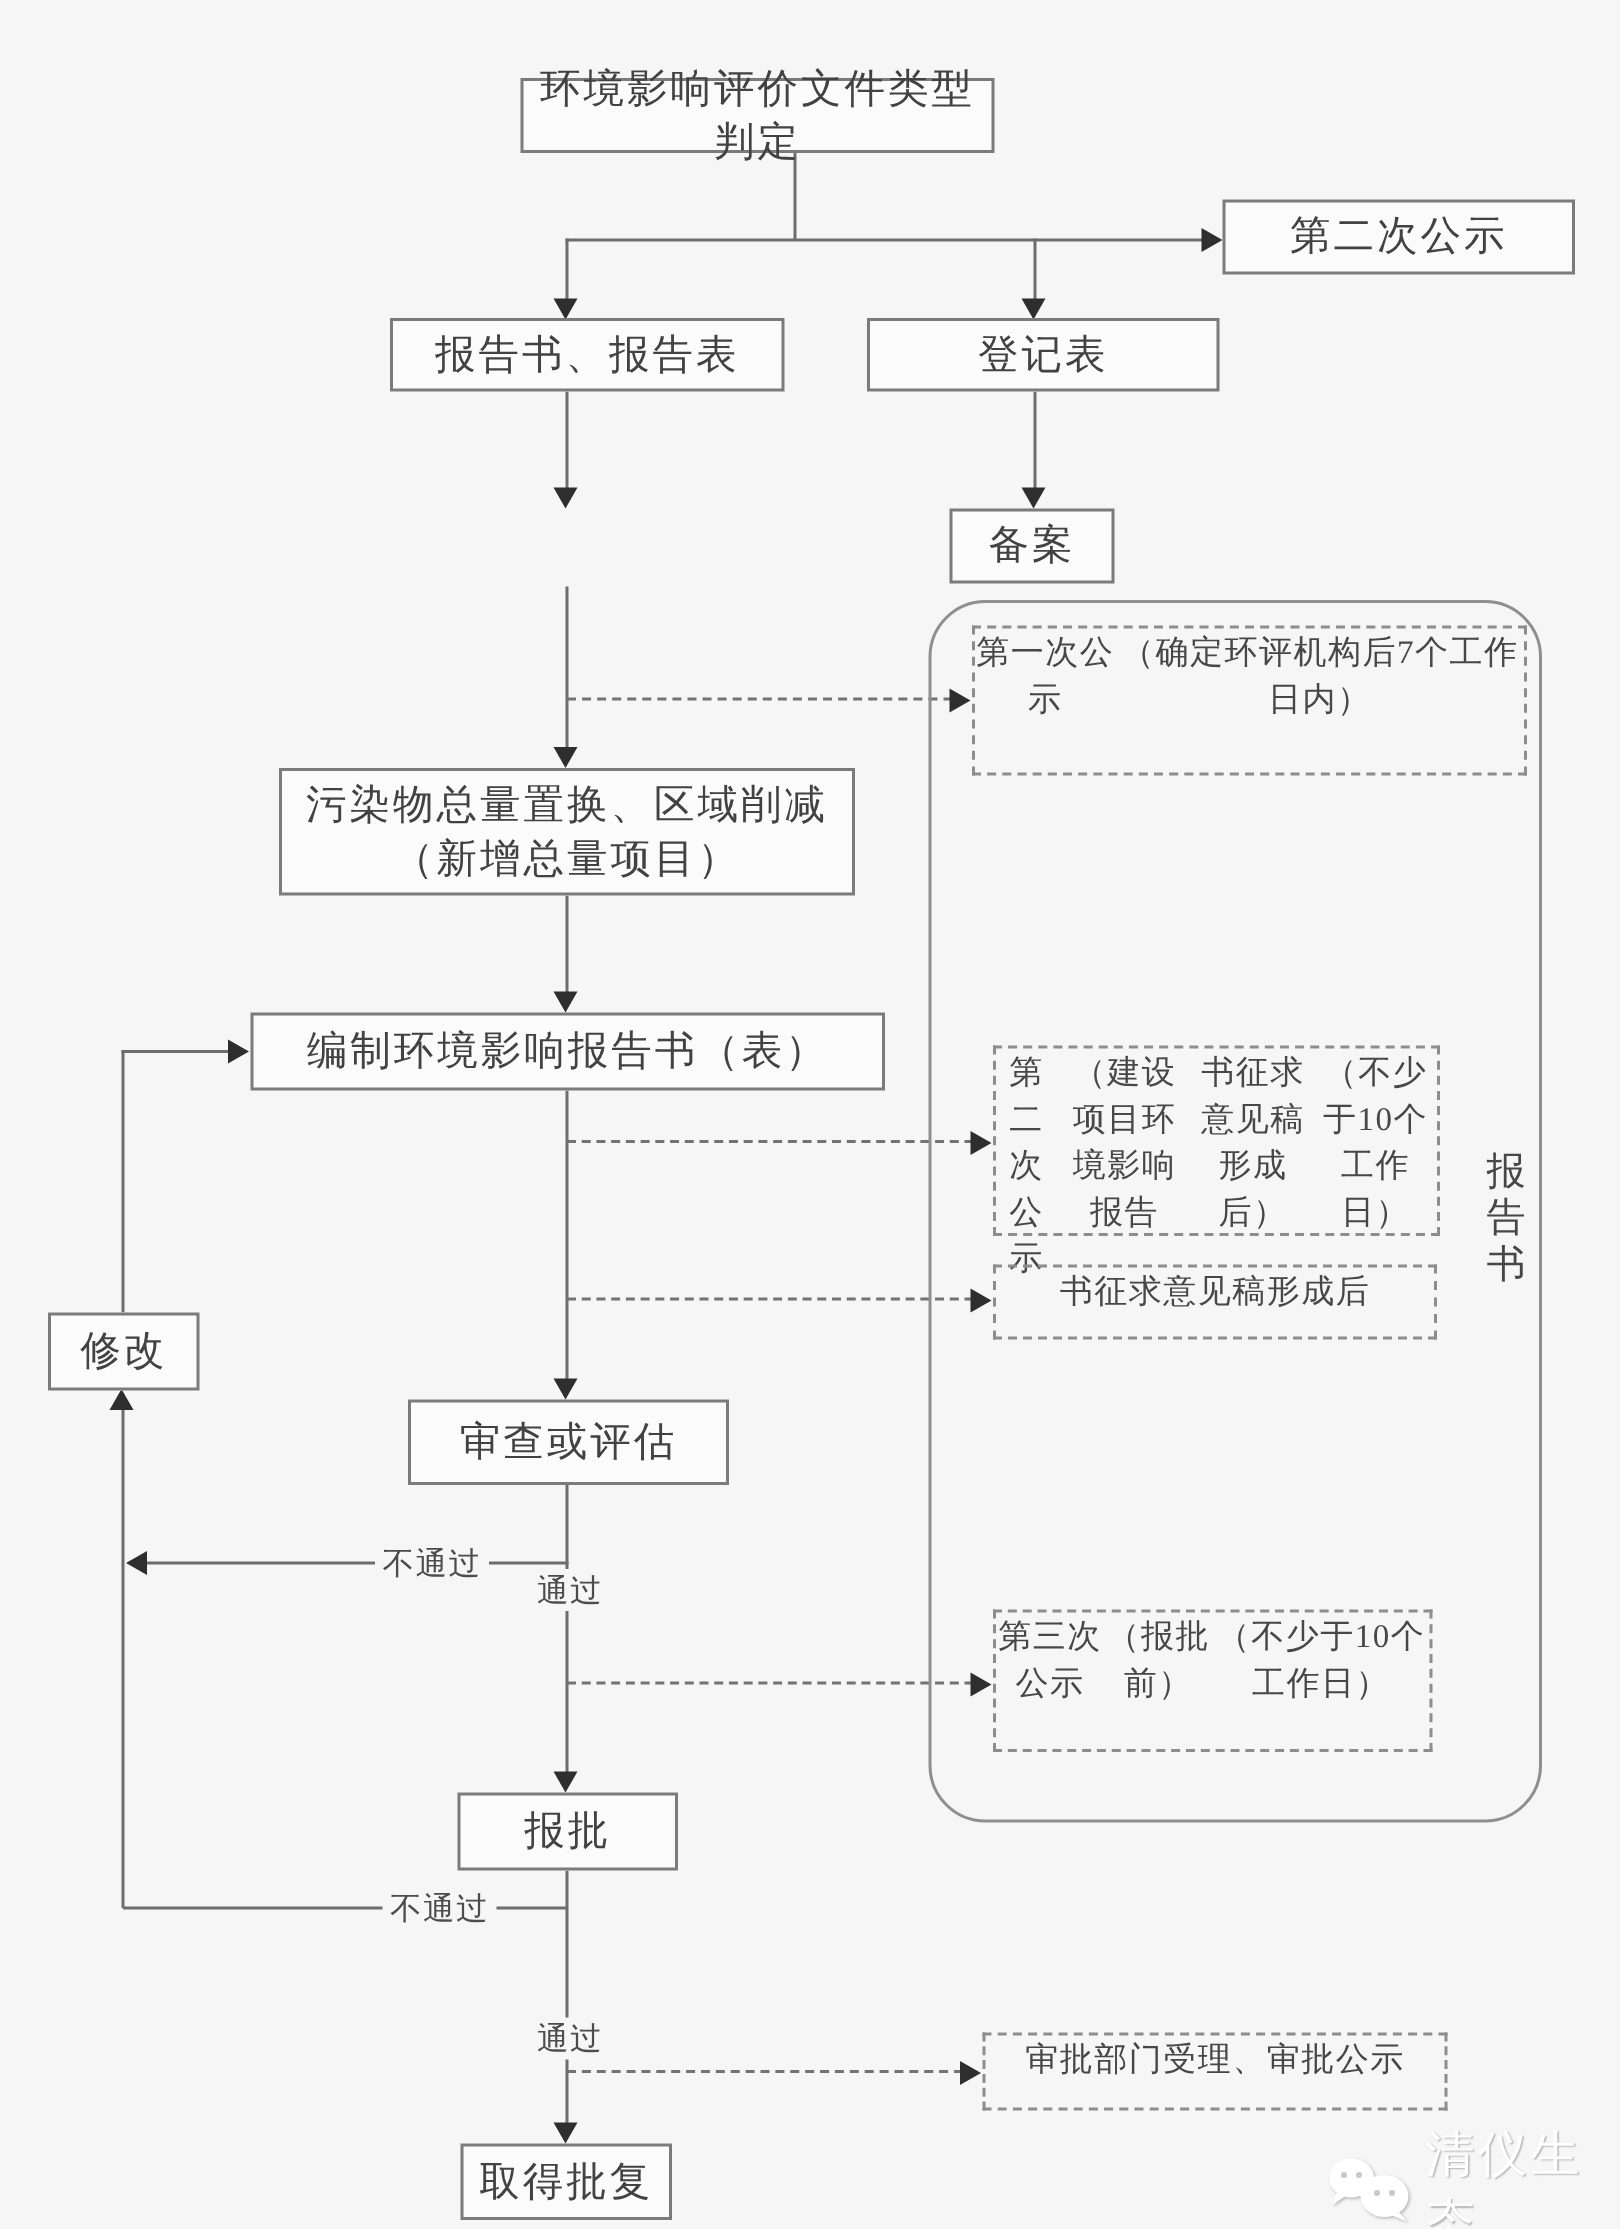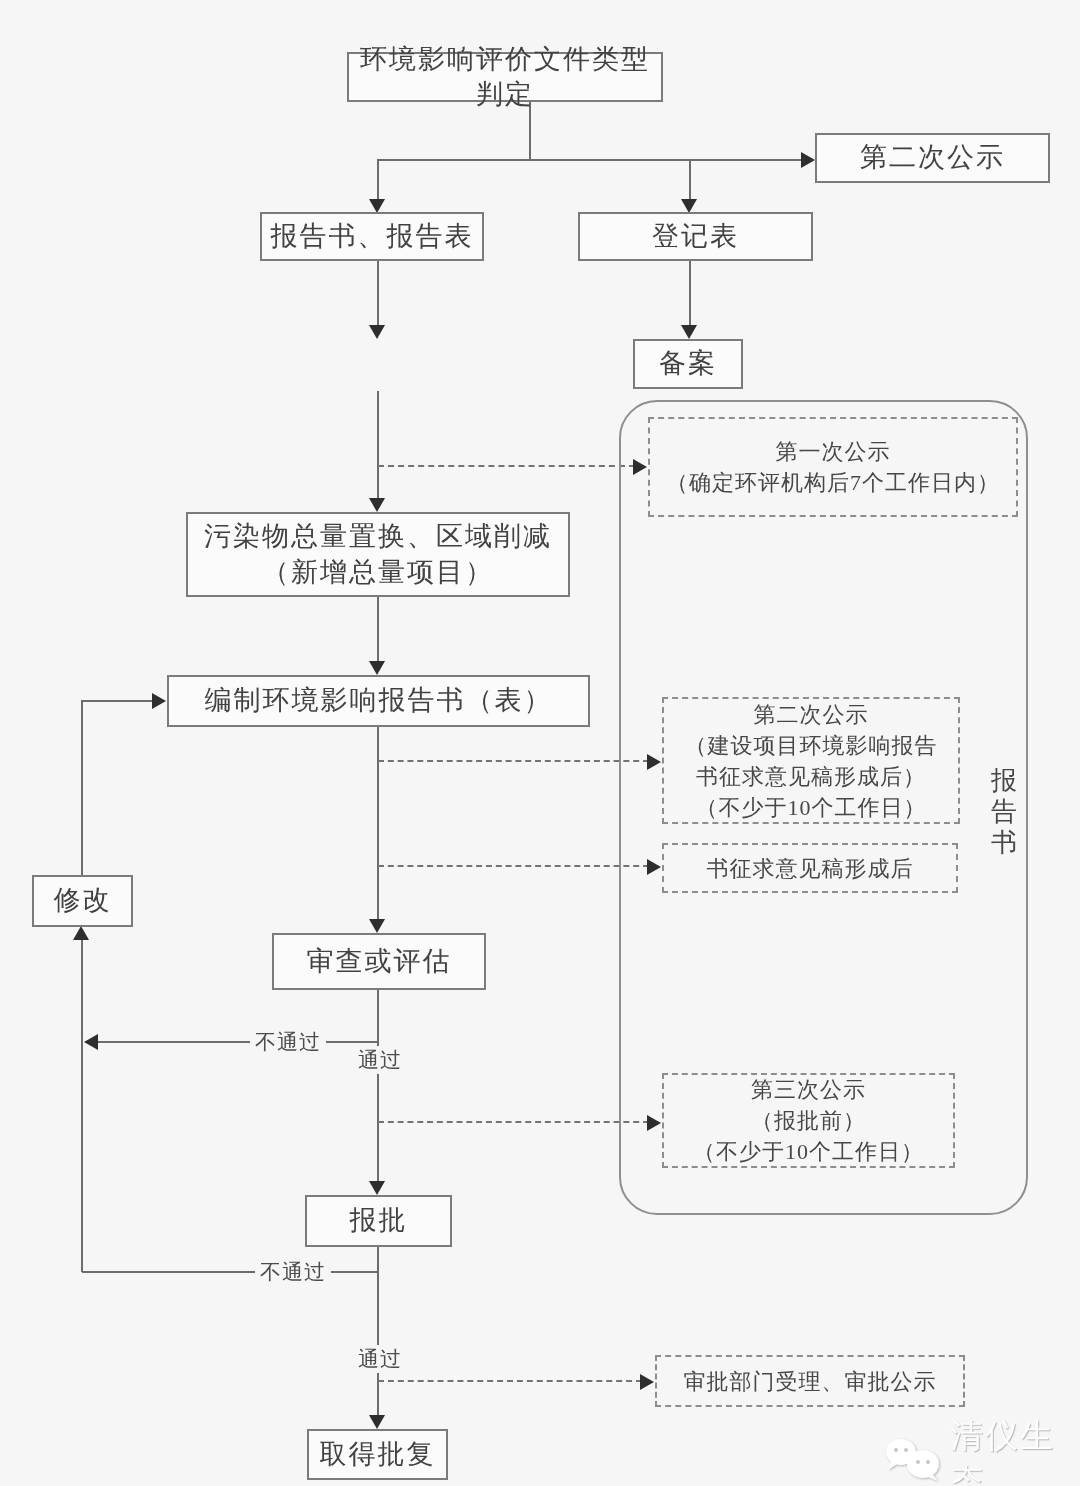--- a/index.html
+++ b/index.html
@@ -12,21 +12,21 @@
   
   .node{
     position:absolute;background:#fcfbfc;border:2px solid #7b7b7b;
     display:flex;flex-direction:column;align-items:center;justify-content:center;
     text-align:center;font-size:27px;letter-spacing:2px;line-height:1.3;
     box-sizing:border-box;color:#424242;
   }
   
   .dashed-box{
     position:absolute;border:2px dashed #8d8d8d;background:transparent;
-    display:flex;flex-direction:column;align-items:center;justify-content:center;
+    display:flex;flex-direction:row;justify-content:center;
     text-align:center;font-size:22px;letter-spacing:1px;line-height:31px;
     box-sizing:border-box;color:#474747;
   }
   
   .group-frame{
     position:absolute;border:2px solid #8f8f8f;border-radius:38px;
     background:transparent;box-sizing:border-box;
   }
   
   .vl{position:absolute;width:2px;background:#6d6d6d;}
@@ -122,21 +122,21 @@
   <div class="group-frame" style="left:619px;top:400px;width:409px;height:815px;"></div>
 
   <div class="node" style="left:347px;top:52px;width:316px;height:50px;">
     <span>环境影响评价文件类型判定</span>
   </div>
 
   <div class="node" style="left:815px;top:133px;width:235px;height:50px;">
     <span>第二次公示</span>
   </div>
 
-  <div class="node" style="left:260px;top:212px;width:224px;height:49px;">
+  <div class="node" style="left:260px;top:212px;width:263px;height:49px;">
     <span>报告书、报告表</span>
   </div>
 
   <div class="node" style="left:578px;top:212px;width:235px;height:49px;">
     <span>登记表</span>
   </div>
 
 
   <div class="node" style="left:633px;top:339px;width:110px;height:50px;">
     <span>备案</span>

